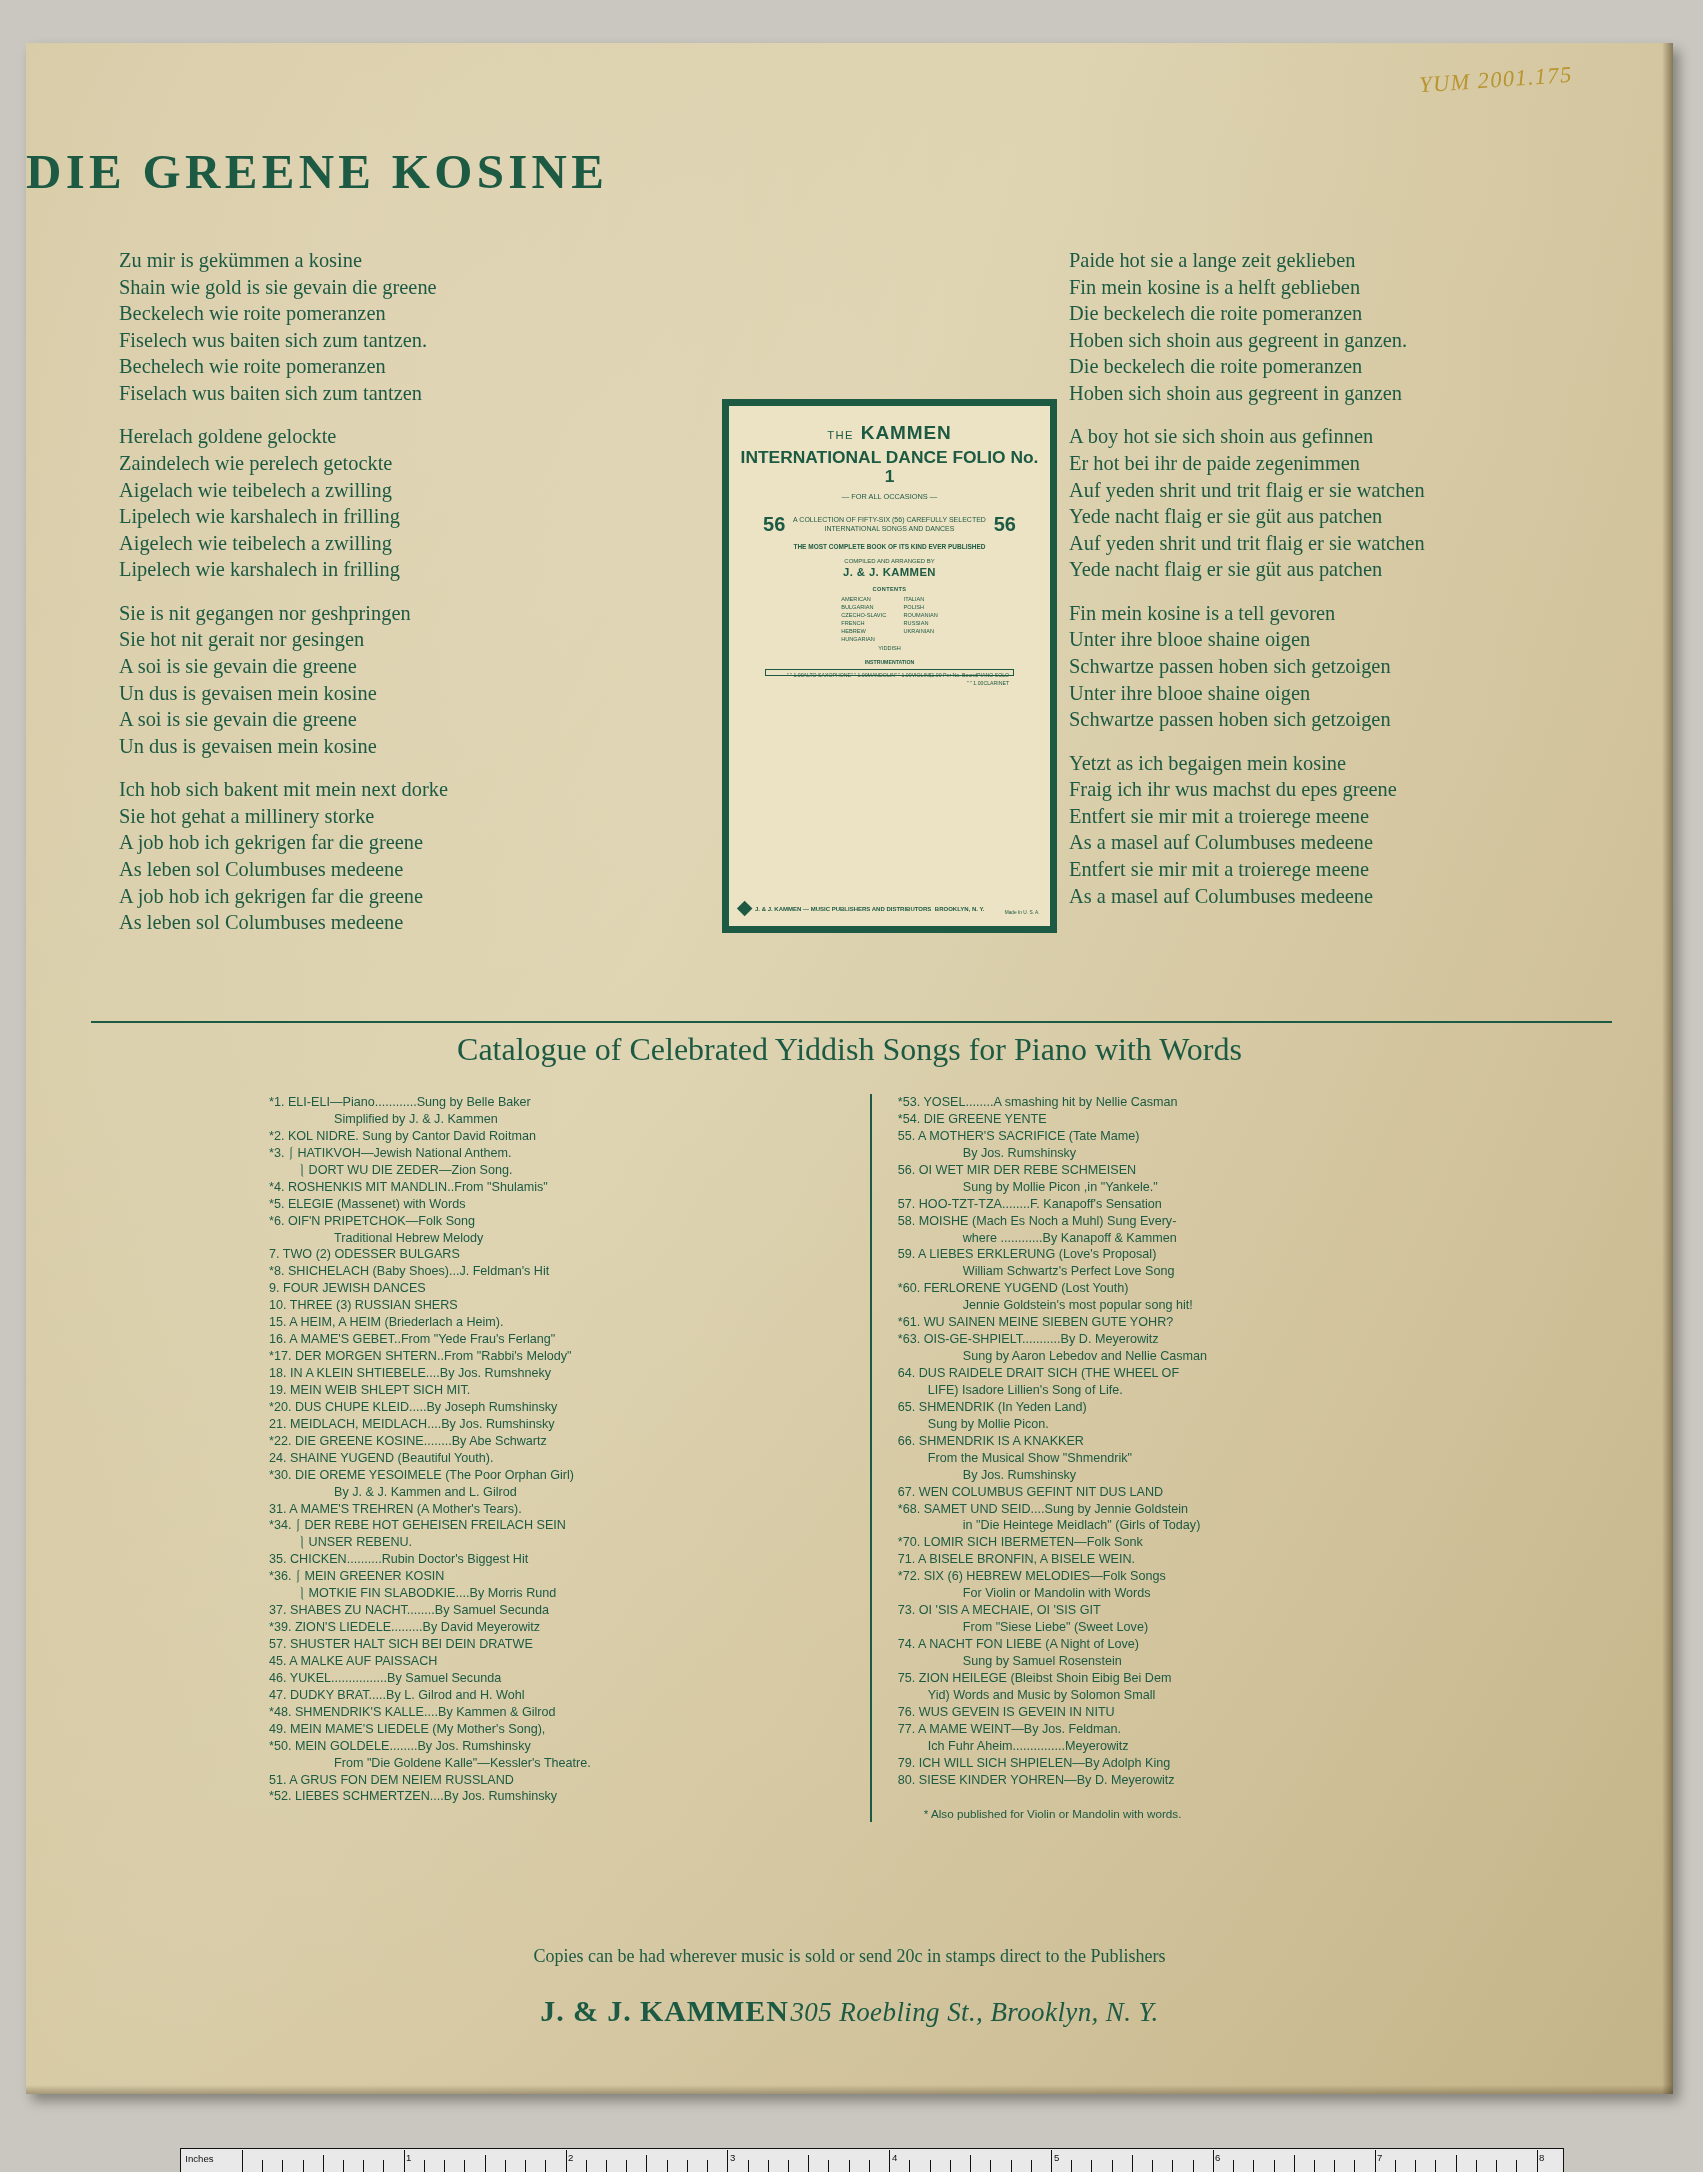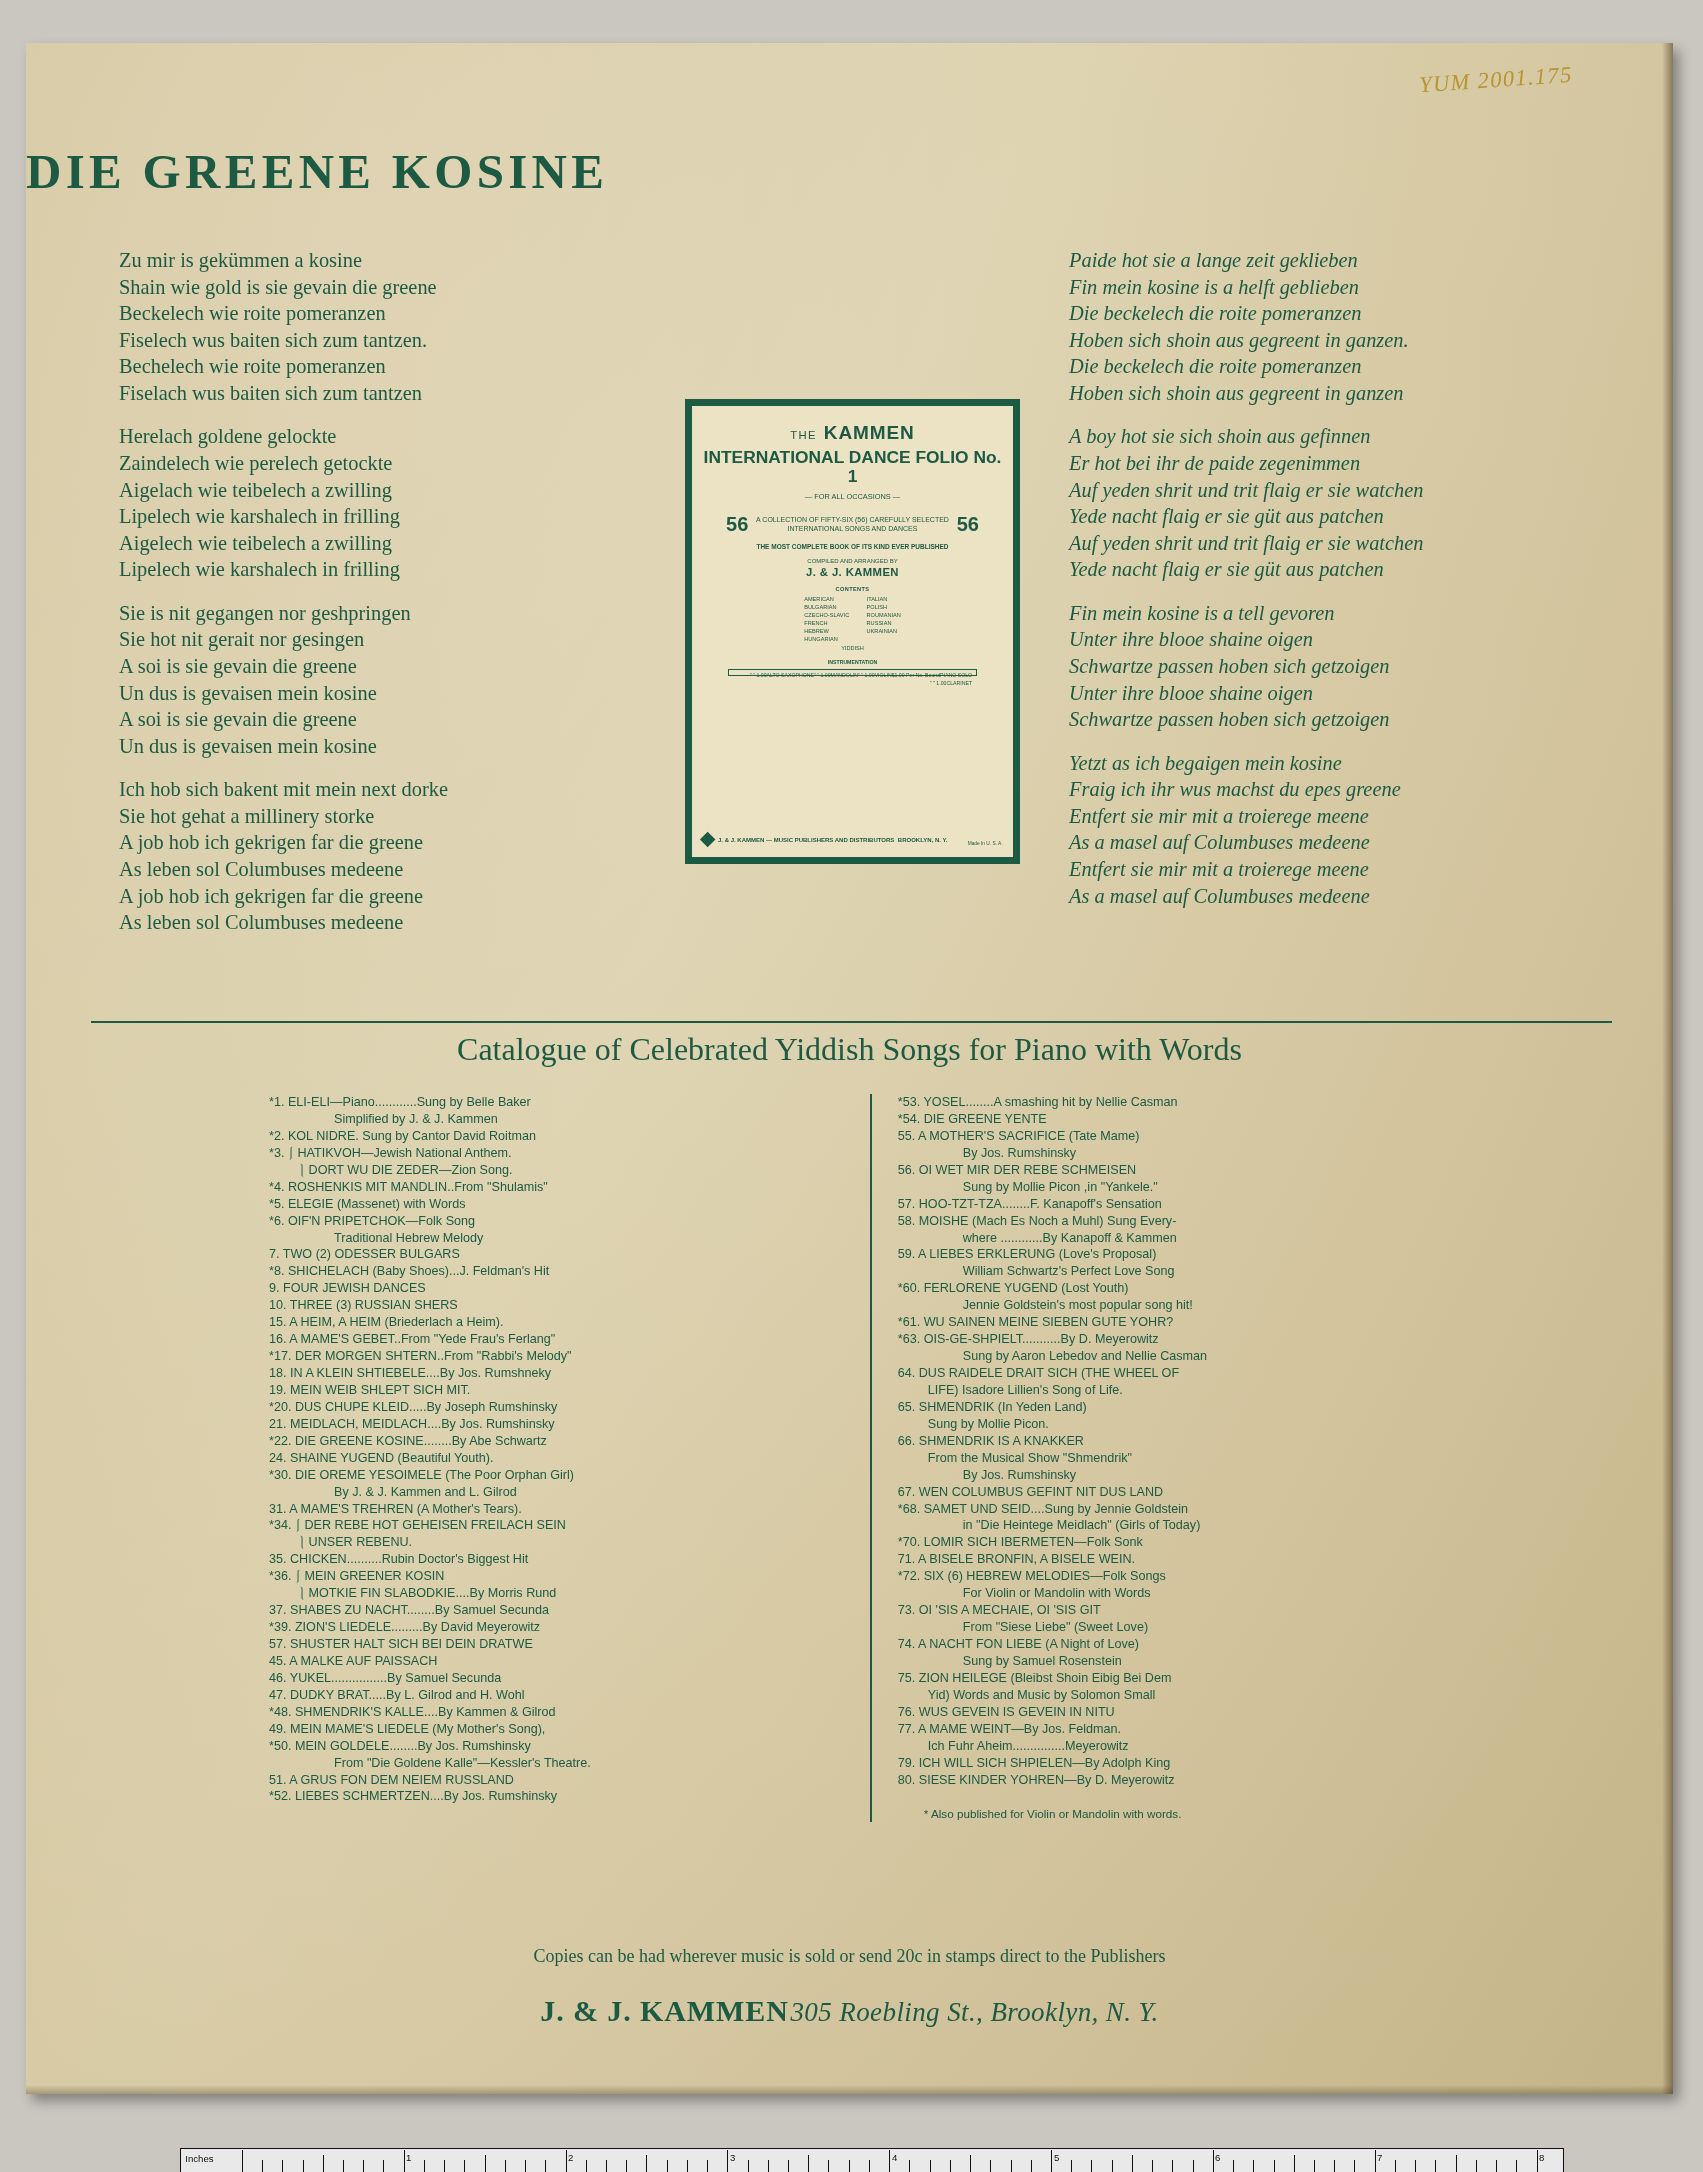--- a/index.html
+++ b/index.html
@@ -59,29 +59,29 @@
   
   .lyrics{
     position:absolute;
     top:204px;
     font-size:20.4px;
     line-height:1.30;
     color:#1d5a43;
     font-family:"Liberation Serif", serif;
   }
   #lyrics-left{ left:93px; width:543px; }
-  #lyrics-right{ left:1043px; width:578px;font-style:italic; }
+  #lyrics-right{ left:1043px; width:578px; }
   .stanza{ margin-bottom:17.4px; }
   .stanza div{ white-space:nowrap; }
 
   
   #folio{
     position:absolute;
-    left:659px; top:356px;
-    width:335px; height:465px;
+    left:696px; top:356px;
+    width:335px; height:534px;
     border:7px solid #1d5a43;
     background:#ece2c4;
     box-sizing:border-box;
     padding:11.3px 10.4px;
     color:#1d5a43;
     text-align:center;
     font-family:"Liberation Sans", sans-serif;
   }
   #folio .f-the{ font-size:11.3px; letter-spacing:1.3px; margin-top:4.3px; }
   #folio .f-kammen{ font-size:19px; font-weight:bold; letter-spacing:0.9px; display:inline-block; margin-left:7px;}

